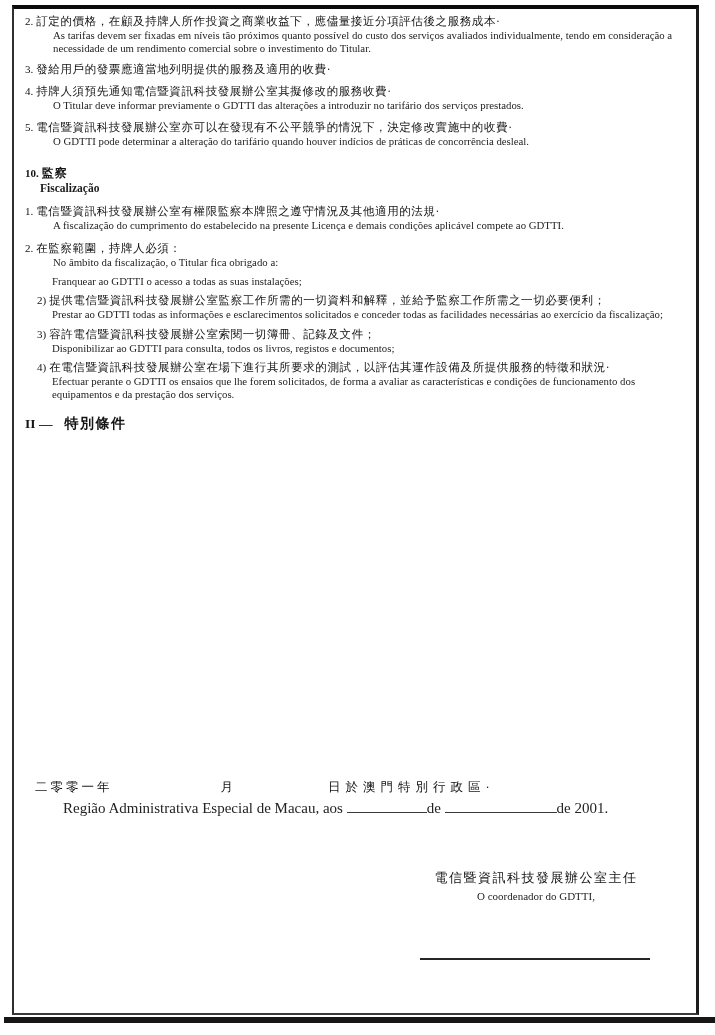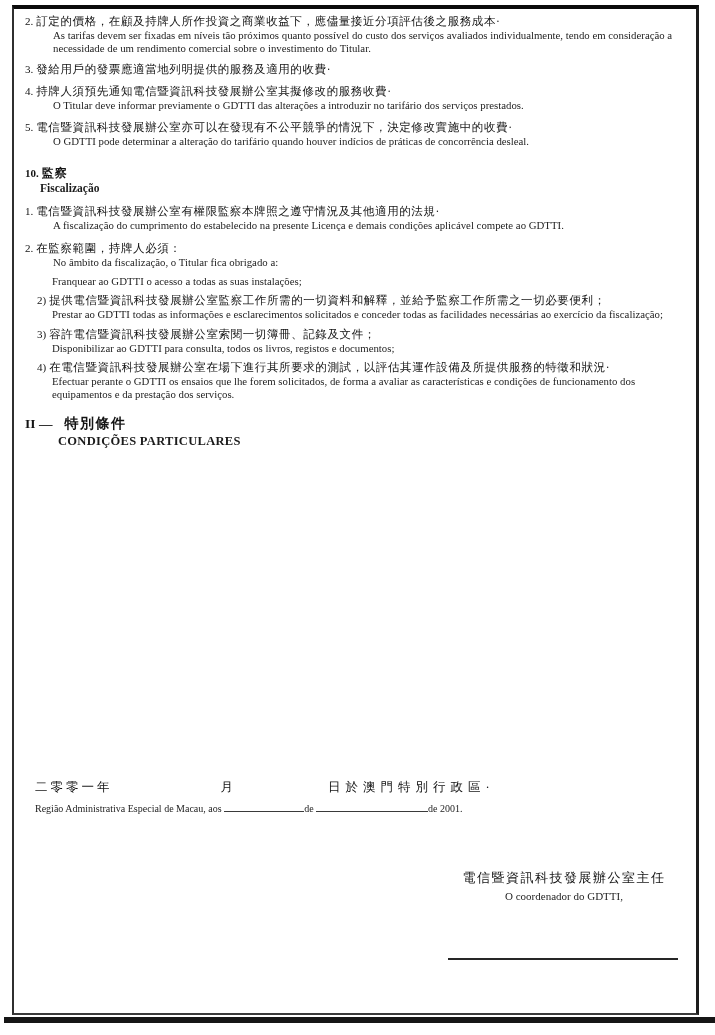--- a/index.html
+++ b/index.html
@@ -37,28 +37,28 @@
   .sec10 .pt-head { font-weight:bold; font-size:11.5px; margin-left:15px; margin-top:1px; }
   .fisc-items { margin-bottom:8px; }
   .sec2 { margin-top:15px; }
   .sec2 .zh-line { font-weight:bold; font-size:14px; letter-spacing:1.5px; }
   .sec2 .zh-line .num { font-size:13.5px; letter-spacing:0; margin-right:12px; }
   .sec2 .pt-head { font-weight:bold; font-size:12.5px; margin-left:33px; margin-top:2px; letter-spacing:0.3px; }
   .dateline { position:absolute; left:35px; top:779px; width:664px; }
   .date-zh { font-size:12.5px; letter-spacing:3px; color:#141414; white-space:nowrap; }
   .date-zh .zh-month { margin-left:108px; }
   .date-zh .zh-rest { margin-left:92px; letter-spacing:5px; }
-  .date-pt { font-size:10px; margin-top:4px; color:#232323; white-space:nowrap; }
+  .date-pt { font-size:15px; margin-top:4px; color:#232323; white-space:nowrap;margin-left:28px; }
   .blank {
     display:inline-block; border-bottom:1px solid #3a3a3a; height:11px;
     vertical-align:baseline;
   }
   .blank-day { width:80px; }
   .blank-month { width:112px; }
-  .signature { position:absolute; left:448px; top:869px; width:232px; text-align:center; }
+  .signature { position:absolute; left:420px; top:869px; width:232px; text-align:center; }
   .sig-zh { font-size:13px; letter-spacing:1.5px; color:#141414; }
   .sig-pt { font-size:11px; margin-top:3px; color:#232323; }
   .sig-line { margin-top:56px; border-top:2px solid #262626; width:230px; }
 </style>
 </head>
 <body>
 
 <div class="page-frame"></div>
 <div class="scan-strip"></div>
 
@@ -112,21 +112,20 @@
     <div class="pt-line">Disponibilizar ao GDTTI para consulta, todos os livros, registos e documentos;</div>
   </div>
 
   <div class="sub-item">
     <div class="zh-line"><span class="num">4)</span><span>在電信暨資訊科技發展辦公室在場下進行其所要求的測試，以評估其運作設備及所提供服務的特徵和狀況·</span></div>
     <div class="pt-line">Efectuar perante o GDTTI os ensaios que lhe forem solicitados, de forma a avaliar as características e condições de funcionamento dos equipamentos e da prestação dos serviços.</div>
   </div>
 
   <div class="sec2">
     <div class="zh-line"><span class="num">II —</span><span>特別條件</span></div>
-    <div class="pt-head">CONDIÇÕES PARTICULARES</div>
   </div>
 
 </div>
 
 <div class="dateline">
   <div class="date-zh"><span>二零零一年</span><span class="zh-month">月</span><span class="zh-rest">日於澳門特別行政區·</span></div>
   <div class="date-pt"><span>Região Administrativa Especial de Macau, aos </span><span class="blank blank-day"></span><span>de </span><span class="blank blank-month"></span><span>de 2001.</span></div>
 </div>
 
 <div class="signature">

